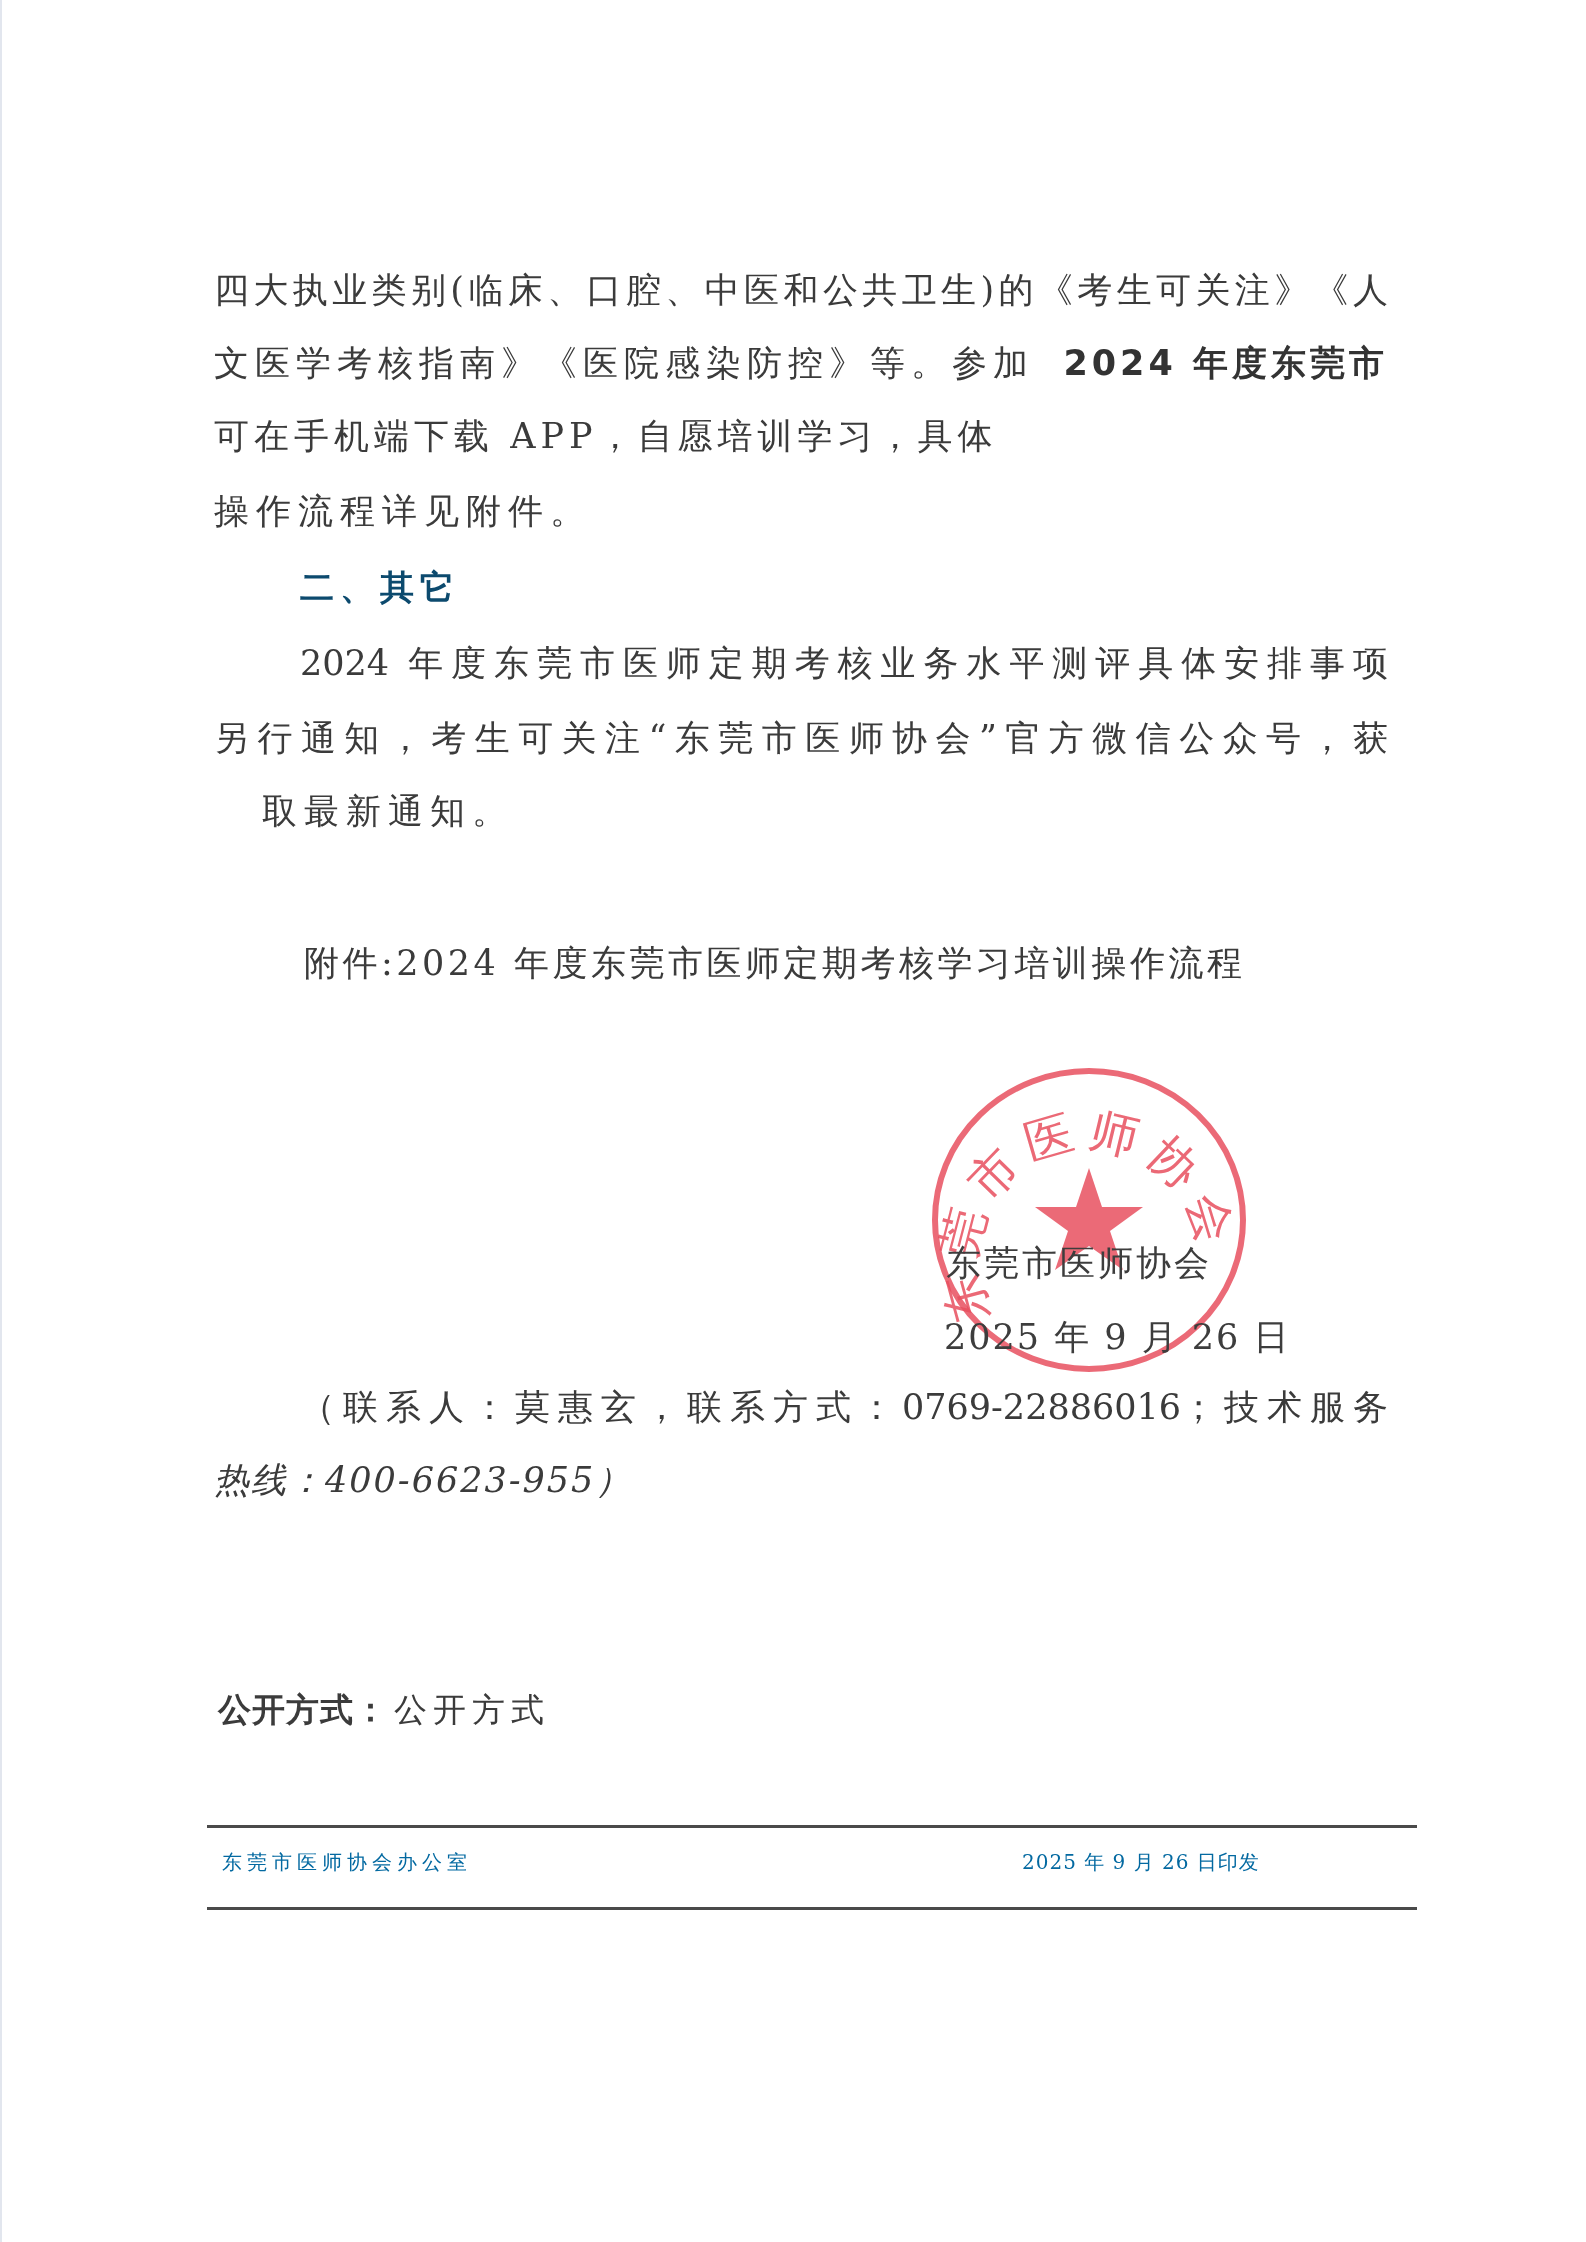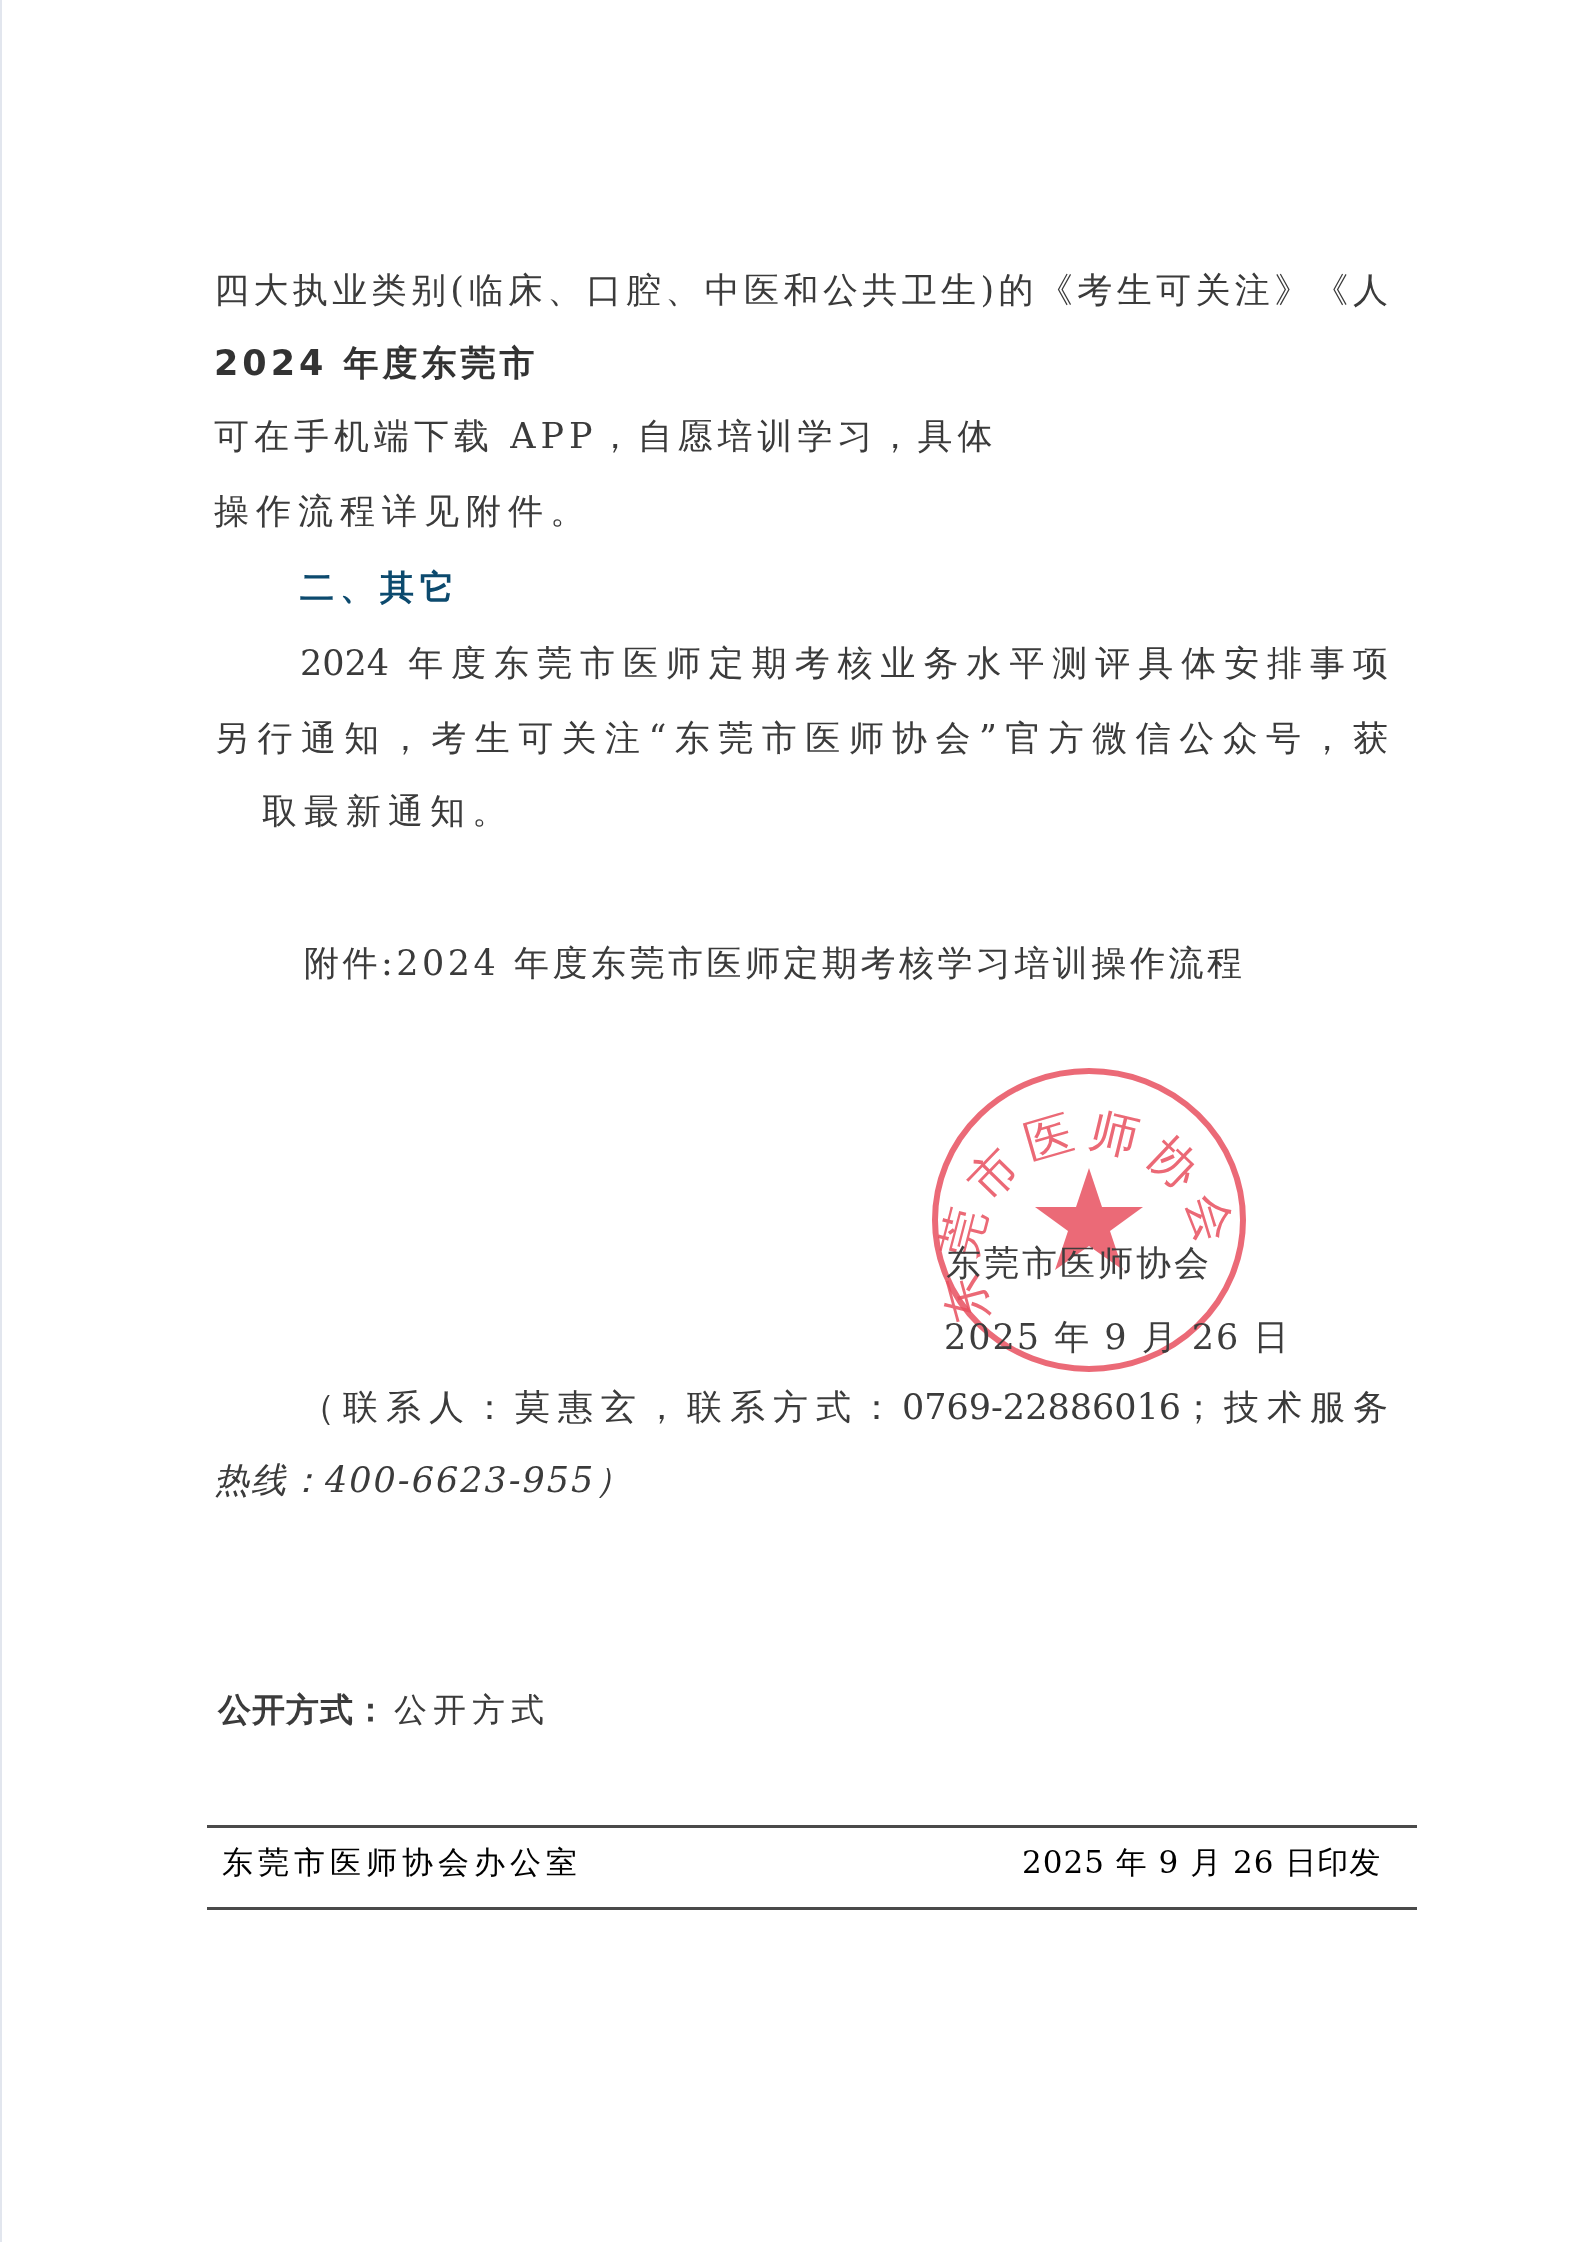--- a/index.html
+++ b/index.html
@@ -23,37 +23,38 @@
   .bold { font-weight: bold; font-family: "DejaVu Sans", "Liberation Sans", sans-serif; color: #333; }
   .heading {
     font-family: Liberation Serif, serif;
     font-weight: bold; font-size: 34px; color: #0c4a6e;
   }
   .rule {
     position: absolute; left: 207px; width: 1210px; height: 3px;
     background: #4a4a4a;
   }
   .footer-text {
-    position: absolute; font-size: 31px; line-height: 40px; white-space: nowrap; color: #000000;
+    position: absolute; font-size: 20px; line-height: 40px; white-space: nowrap; color: #0369a1;
   }
   .seal {
     position: absolute; left: 930px; top: 1066px; width: 318px; height: 308px;
     pointer-events: none;
   }
   .sig { position: absolute; font-size: 35px; line-height: 44px; white-space: nowrap; color: #3d3d3d; letter-spacing: 3px; }
   .disclose-label { font-family: "DejaVu Sans", "Liberation Sans", sans-serif; font-weight: bold; }
 </style>
 </head>
 <body>
 
 <div class="scan-edge"></div>
 
 <div class="line justify" style="left:214px; top:268px; width:1174px;">四大执业类别(临床、口腔、中医和公共卫生)的《考生可关注》《人</div>
 
 <div class="line" style="left:214px; top:341px; width:1174px; display:flex; justify-content:space-between;">
+  <span style="letter-spacing:6px;">文医学考核指南》《医院感染防控》等。参加</span>
   <span class="bold" style="letter-spacing:4px;">2024 年度东莞市</span>
 </div>
 
 <div class="line" style="left:214px; top:414px; width:1174px; display:flex; justify-content:space-between;">
   <span style="letter-spacing:5px;">可在手机端下载 APP，自愿培训学习，具体</span>
 </div>
 
 <div class="line" style="left:214px; top:489px; letter-spacing:7px;">操作流程详见附件。</div>
 
 <div class="line heading" style="left:300px; top:566px; letter-spacing:6px;">二、其它</div>

